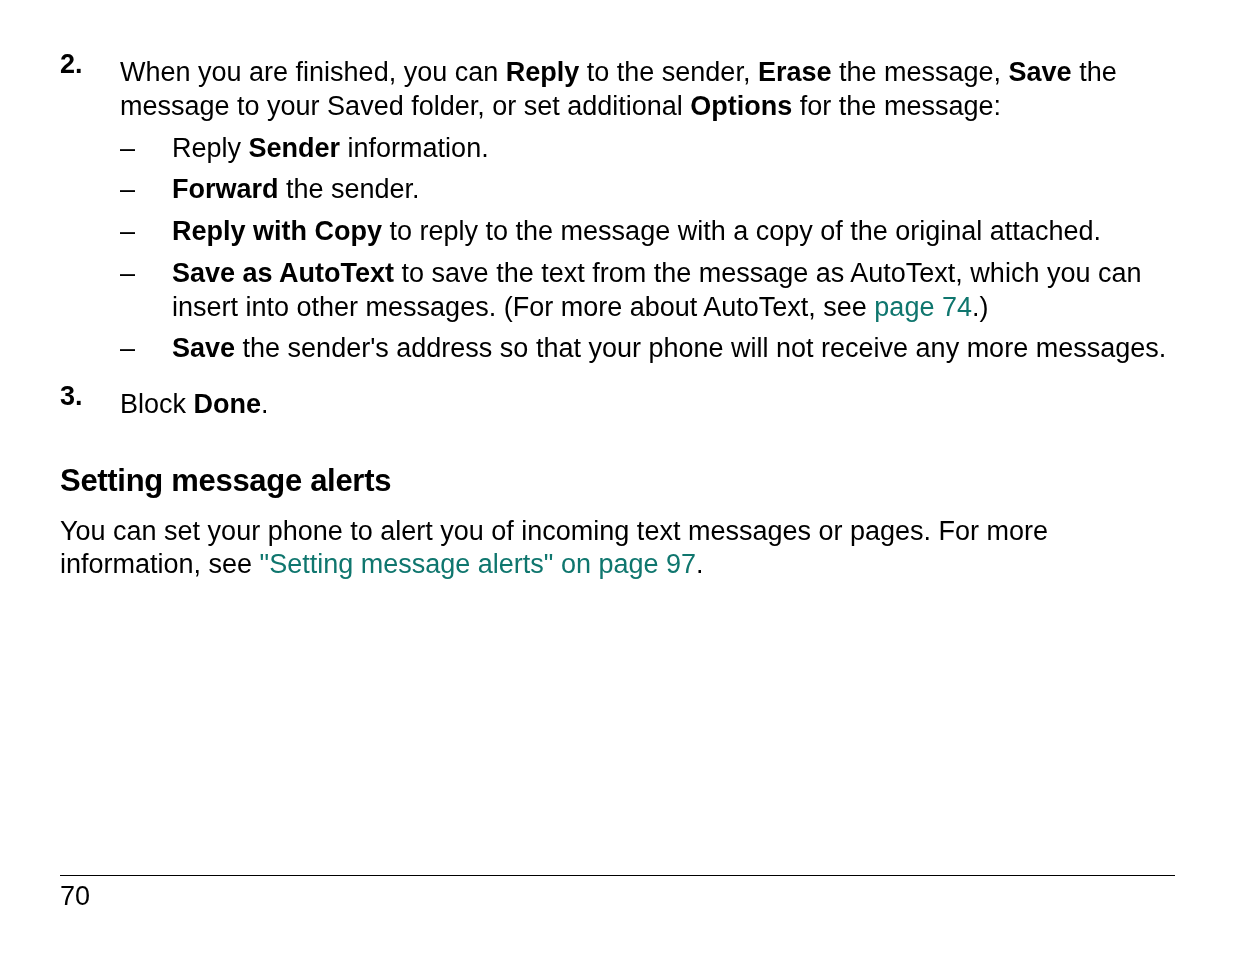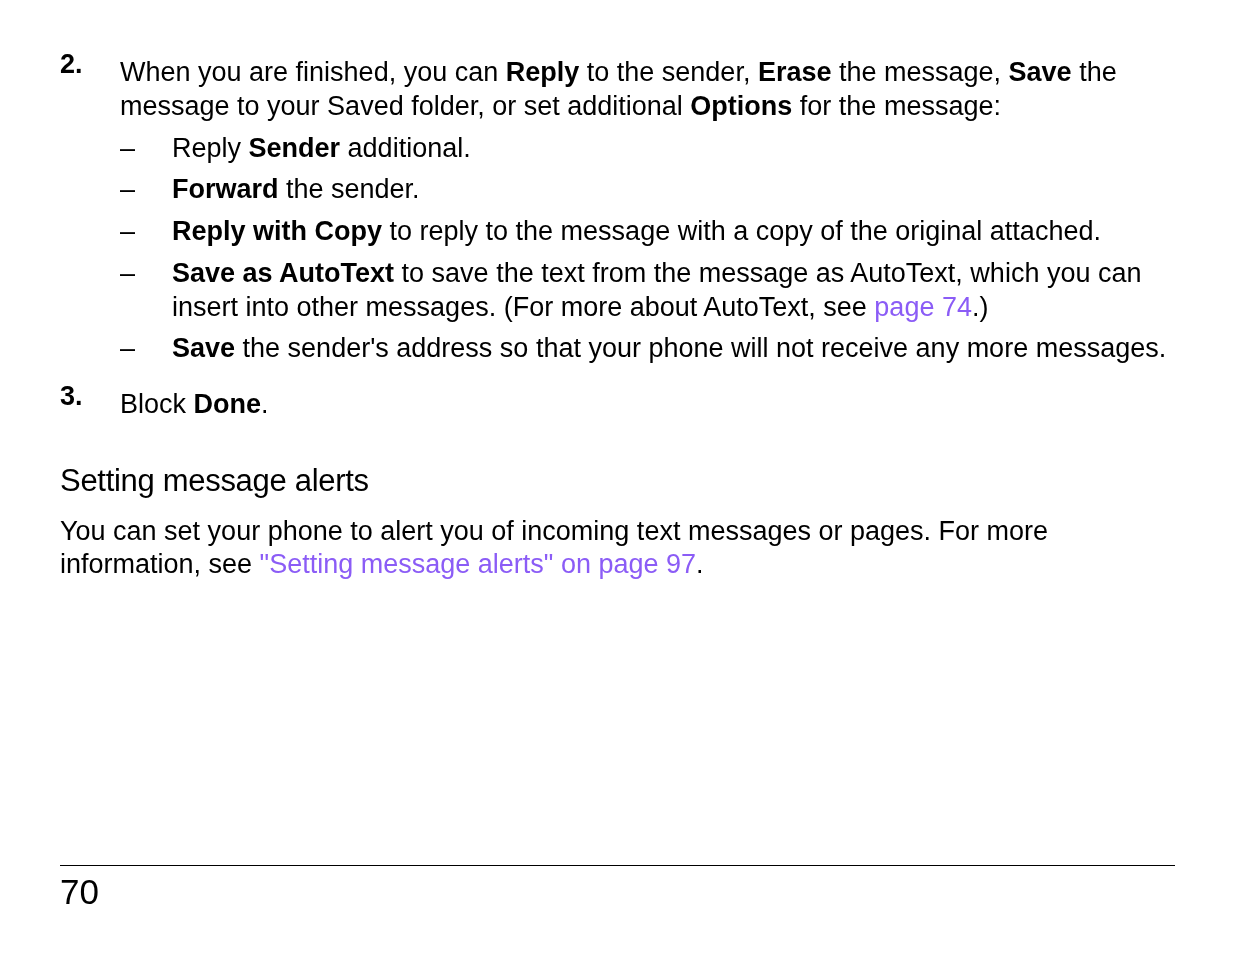--- a/index.html
+++ b/index.html
@@ -39,65 +39,65 @@
     margin-bottom: 8px;
   }
   .dash {
     flex: 0 0 52px;
   }
   .sub-body {
     flex: 1;
   }
   b { font-weight: bold; }
   a.link {
-    color: #8b5cf6;
+    color: #0f766e;
     text-decoration: none;
   }
   h2.section {
     font-size: 31px;
-    font-weight: normal;
+    font-weight: bold;
     margin: 40px 0 14px 0;
     letter-spacing: -0.3px;
   }
   .para {
     margin: 0 0 20px 0;
   }
   .footer {
     position: absolute;
     left: 60px;
     right: 60px;
     bottom: 40px;
   }
   .footer-rule {
     border: none;
     border-top: 1px solid #000;
     margin: 0 0 4px 0;
   }
   .footer-row {
     display: flex;
     justify-content: space-between;
-    font-size: 35px;
+    font-size: 27px;
   }
 </style>
 </head>
 <body>
 
 <div class="page">
 
   <div class="ol-item">
     <div class="ol-num">2.</div>
     <div class="ol-body">
       <span>When you are finished, you can </span><b>Reply</b><span> to the sender, </span><b>Erase</b><span> the message, </span><b>Save</b><span> the message to your Saved folder, or set additional </span><b>Options</b><span> for the message:</span>
 
       <div class="sub-list">
 
         <div class="sub-item">
           <div class="dash">–</div>
           <div class="sub-body">
-            <span>Reply </span><b>Sender</b><span> additional.</span>
+            <span>Reply </span><b>Sender</b><span> information.</span>
           </div>
         </div>
 
         <div class="sub-item">
           <div class="dash">–</div>
           <div class="sub-body">
             <b>Forward</b><span> the sender.</span>
           </div>
         </div>
 

